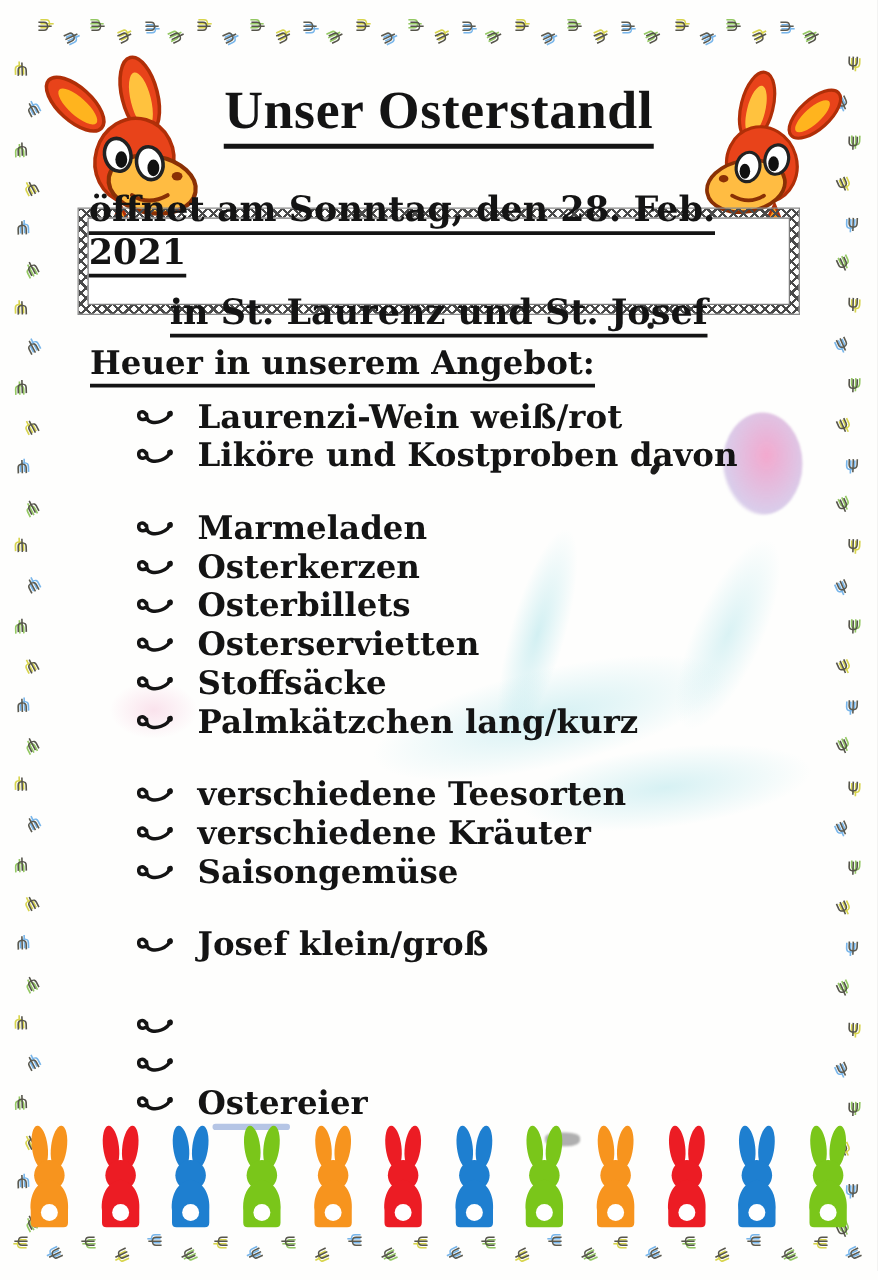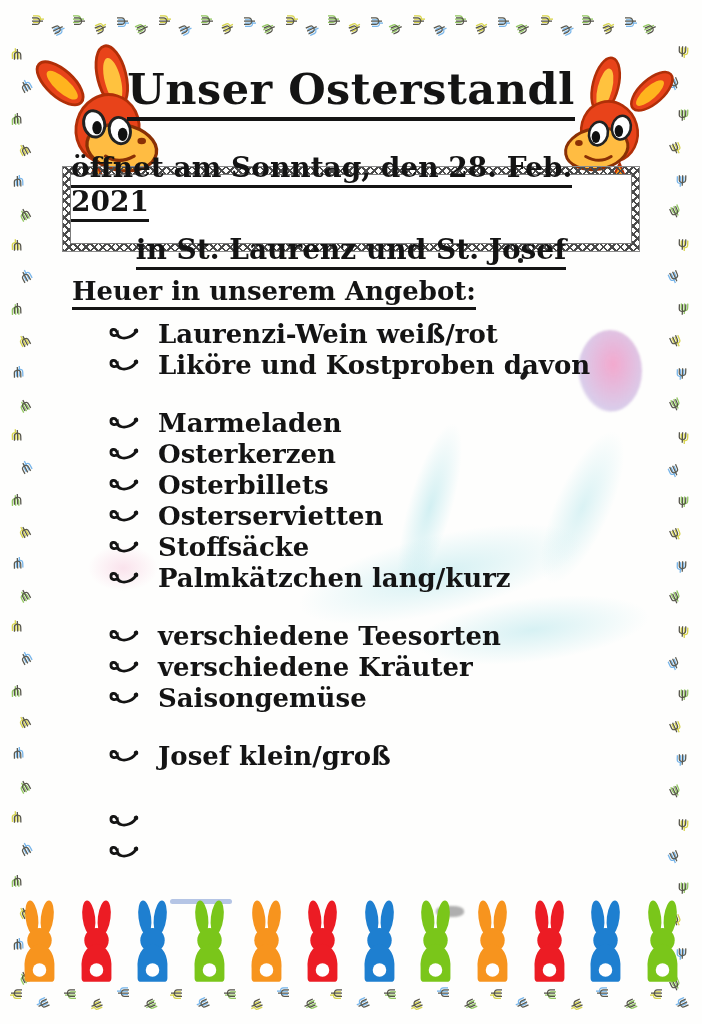--- a/index.html
+++ b/index.html
@@ -44,21 +44,21 @@
   #speck3{left:170px;top:899px;width:62px;height:5px;background:rgba(120,150,210,.55);border-radius:3px;}
   #speck4{left:436px;top:906px;width:28px;height:11px;background:rgba(80,80,80,.45);border-radius:40%;filter:blur(1px);}
 
   
   .corner-bunny{position:absolute;}
   #bunny-left{left:22px;top:38px;width:152px;height:148px;}
   #bunny-right{right:16px;top:46px;width:136px;height:142px;transform:scaleX(-1);}
 
   
   .title{position:absolute;left:0;right:0;top:64px;text-align:center;
-         font-size:43px;font-weight:bold;letter-spacing:.5px;}
+         font-size:43px;font-weight:bold;letter-spacing:.5px;font-family:Liberation Serif, serif;}
   .u{border-bottom:4px solid #141414;padding-bottom:3px;}
 
   
   .banner-box{position:absolute;left:62px;top:166px;width:578px;height:86px;box-sizing:border-box;
      padding:7px;border:1px solid #8a8a8a;
      background:repeating-linear-gradient(45deg,#4a4a4a 0 1.8px,transparent 1.8px 6px),
                 repeating-linear-gradient(135deg,#4a4a4a 0 1.8px,transparent 1.8px 6px);}
   .banner-inner{background:#fff;width:100%;height:100%;box-sizing:border-box;border:1px solid #7c7c7c;
      display:flex;flex-direction:column;align-items:center;justify-content:center;gap:14px;}
   .banner-line{font-size:28px;font-weight:bold;line-height:34px;}
@@ -405,20 +405,29 @@
       <span class="txt"></span>
     </li>
     <li class="item">
       <span class="bullet">
           <svg viewBox="0 0 32 16">
             <path d="M9,6 C7,2 2.5,3 3,7 C3.4,10 8,10.5 9.5,8 C10,12 16,13 21,11 C25,9.5 27.5,7 28.5,4" fill="none" stroke="#141414" stroke-width="2.8" stroke-linecap="round"></path>
             <circle cx="28" cy="5" r="2.3" fill="#141414"></circle>
           </svg>
         </span>
     </li>
+    <li class="item">
+      <span class="bullet">
+          <svg viewBox="0 0 32 16">
+            <path d="M9,6 C7,2 2.5,3 3,7 C3.4,10 8,10.5 9.5,8 C10,12 16,13 21,11 C25,9.5 27.5,7 28.5,4" fill="none" stroke="#141414" stroke-width="2.8" stroke-linecap="round"></path>
+            <circle cx="28" cy="5" r="2.3" fill="#141414"></circle>
+          </svg>
+        </span>
+      <span class="txt">Ostereier</span>
+    </li>
   </ul>
 
   <div class="bunny-row">
     <svg class="bunny" viewBox="0 0 52 96">
         <g fill="#F7941E">
           <ellipse cx="17.5" cy="21" rx="7" ry="19" transform="rotate(-7 17.5 21)"></ellipse>
           <ellipse cx="34.5" cy="21" rx="7" ry="19" transform="rotate(7 34.5 21)"></ellipse>
           <circle cx="26" cy="46" r="13.5"></circle>
           <path d="M26,50 C14,52 8.5,64 9.5,77 L9.5,88 Q9.5,92 13.5,92 L38.5,92 Q42.5,92 42.5,88 L42.5,77 C43.5,64 38,52 26,50 Z"></path>
         </g>

